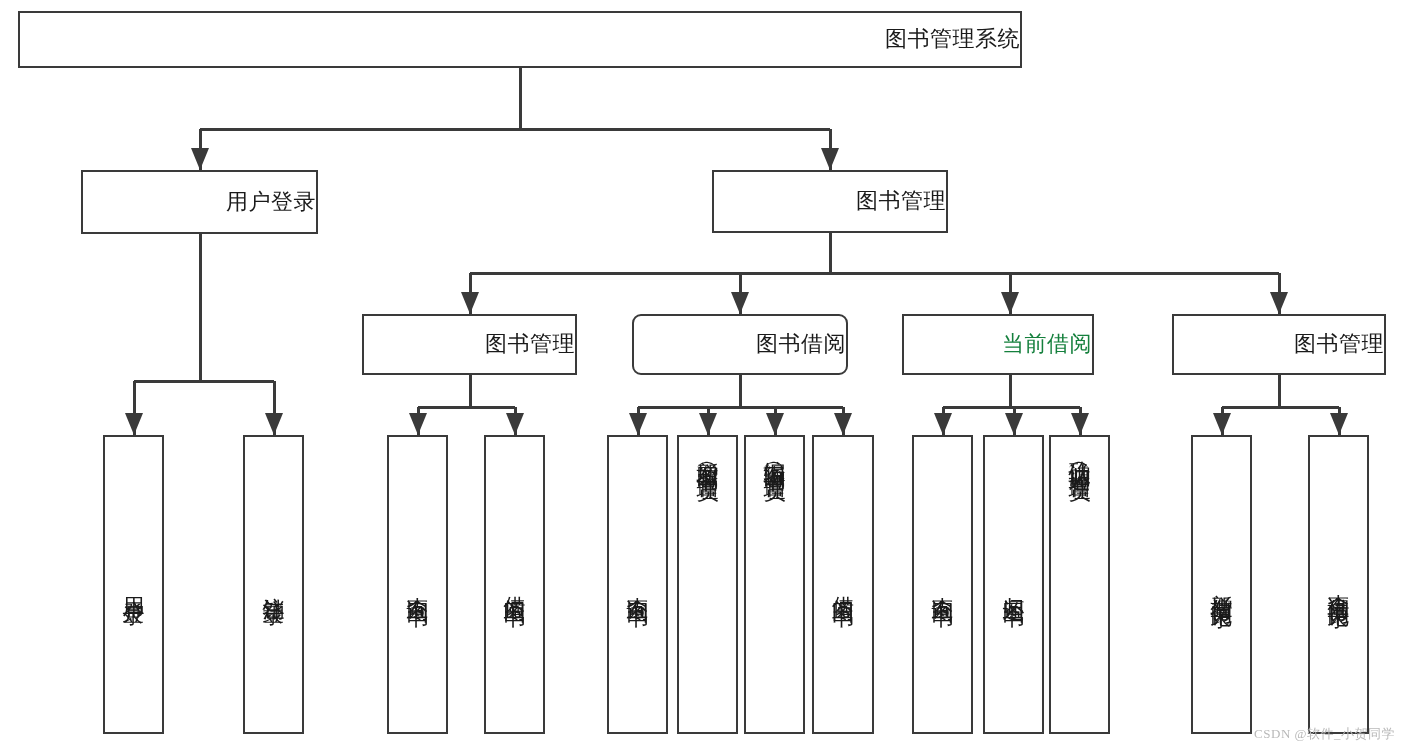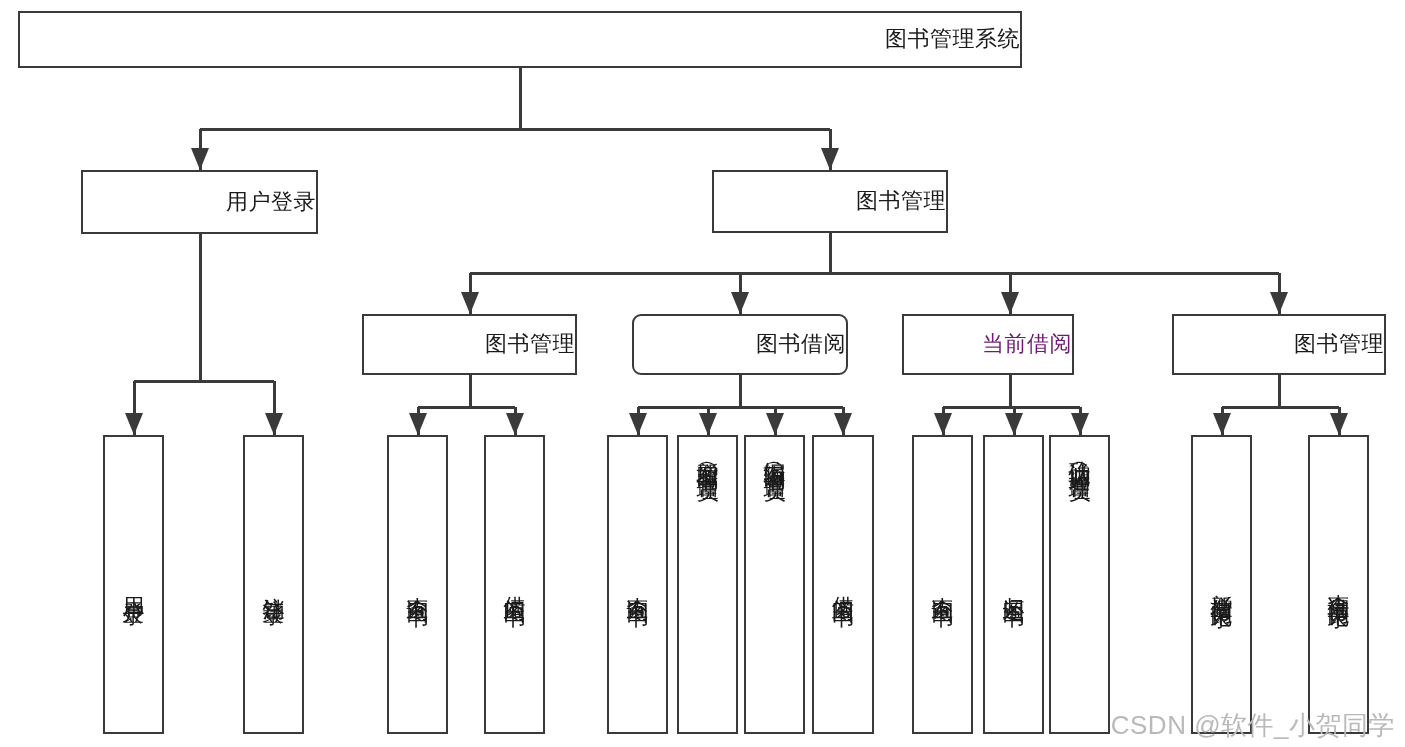--- a/index.html
+++ b/index.html
@@ -59,25 +59,26 @@
   }
   
   .node.vertical.centered {
     align-items: center;
     padding-top: 0;
   }
   #watermark {
     position: absolute;
     right: 10px;
     bottom: 4px;
-    font-size: 26px;
+    font-size: 13px;
     color: #b9b9b9;
     letter-spacing: 0.5px;
     white-space: nowrap;
     user-select: none;
+    font-family: Liberation Serif, serif;
   }
 </style>
 </head>
 <body>
 
 <div id="canvas">
   <svg id="edges" viewBox="0 0 1405 747">
       <line x1="520" y1="68" x2="520" y2="129" stroke="#3a3a3a" stroke-width="3" shape-rendering="crispEdges"></line>
       <line x1="200" y1="129" x2="830" y2="129" stroke="#3a3a3a" stroke-width="3" shape-rendering="crispEdges"></line>
       <line x1="200" y1="129" x2="200" y2="170" stroke="#3a3a3a" stroke-width="3" shape-rendering="crispEdges"></line>
@@ -140,21 +141,21 @@
       </div>
       <div class="node horizontal" style="left: 712px; top: 170px; width: 236px; height: 63px; border-color: rgb(58, 58, 58); color: rgb(26, 26, 26);">
         <span class="label">图书管理</span>
       </div>
       <div class="node horizontal" style="left: 362px; top: 314px; width: 215px; height: 61px; border-color: rgb(58, 58, 58); color: rgb(26, 26, 26);">
         <span class="label">图书管理</span>
       </div>
       <div class="node horizontal" style="left: 632px; top: 314px; width: 216px; height: 61px; border-color: rgb(58, 58, 58); color: rgb(26, 26, 26); border-radius: 9px;">
         <span class="label">图书借阅</span>
       </div>
-      <div class="node horizontal" style="left: 902px; top: 314px; width: 172px; height: 61px; border-color: rgb(58, 58, 58); color: #701a75;">
+      <div class="node horizontal" style="left: 902px; top: 314px; width: 192px; height: 61px; border-color: rgb(58, 58, 58); color: #15803d;">
         <span class="label">当前借阅</span>
       </div>
       <div class="node horizontal" style="left: 1172px; top: 314px; width: 214px; height: 61px; border-color: rgb(58, 58, 58); color: rgb(26, 26, 26);">
         <span class="label">图书管理</span>
       </div>
       <div class="node vertical centered" style="left: 103px; top: 435px; width: 61px; height: 299px; border-color: rgb(58, 58, 58); color: rgb(26, 26, 26);">
         <span class="label">用户登录</span>
       </div>
       <div class="node vertical centered" style="left: 243px; top: 435px; width: 61px; height: 299px; border-color: rgb(58, 58, 58); color: rgb(26, 26, 26);">
         <span class="label">注销登录</span>

